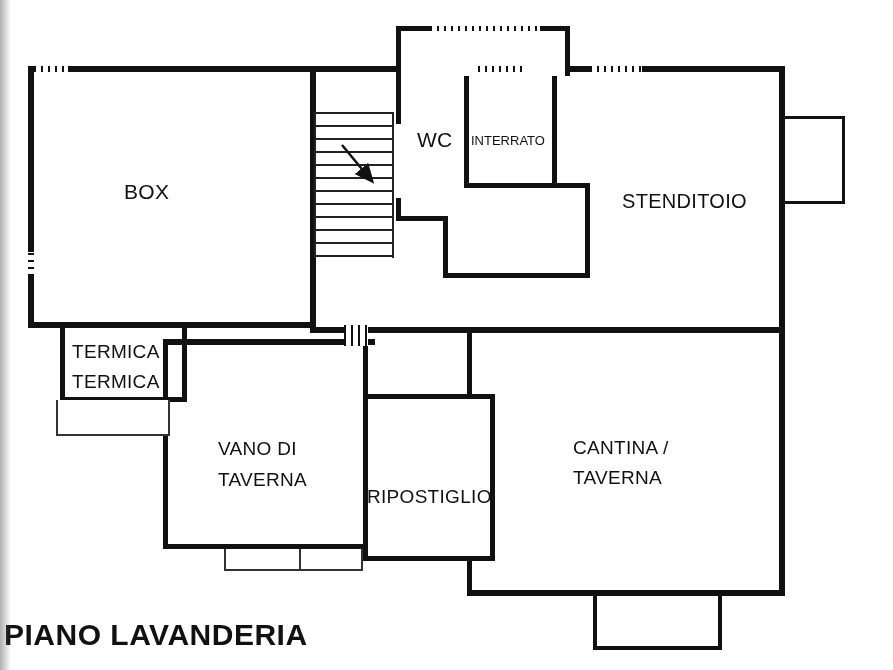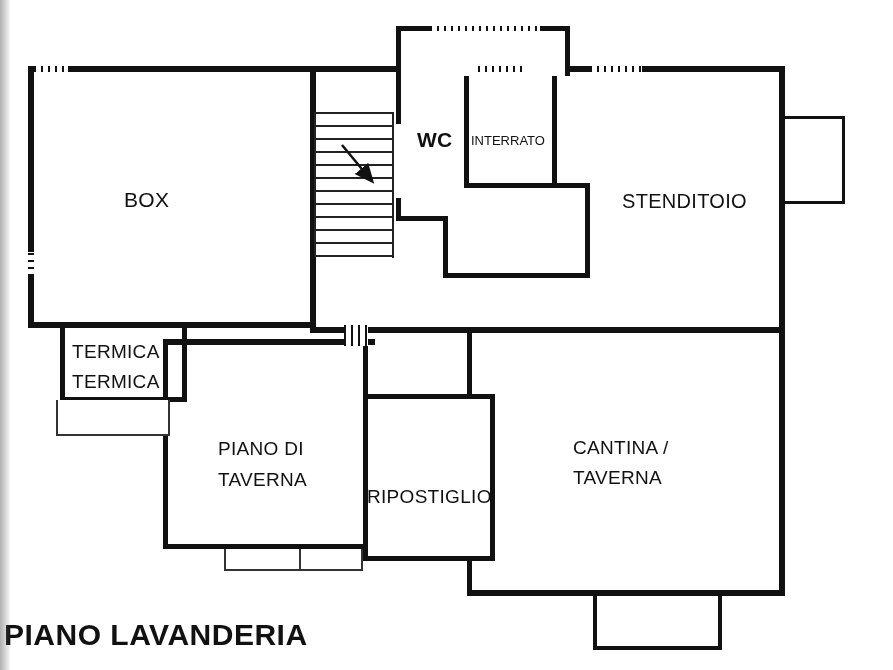--- a/index.html
+++ b/index.html
@@ -12,22 +12,22 @@
   .window{position:absolute;z-index:2;background:#fff;}
   .window.h{background:repeating-linear-gradient(90deg,#111 0 2px,#fff 2px 7px);}
   .window.v{background:repeating-linear-gradient(0deg,#111 0 2px,#fff 2px 7px);}
   .stairs{
     position:absolute;left:314px;top:112px;width:76px;height:146px;z-index:1;
     background:repeating-linear-gradient(180deg,#222 0 2px,transparent 2px 13px);
     border-left:2px solid #222;border-right:2px solid #222;
   }
   .room-label{position:absolute;z-index:3;font-size:19px;letter-spacing:.3px;white-space:nowrap;}
   .room-label .ln{display:block;}
-  .label-box{left:124px;top:188px;font-size:21px;}
-  .label-wc{left:417px;top:128px;font-size:21px;font-weight:bold;}
+  .label-box{left:124px;top:180px;font-size:21px;}
+  .label-wc{left:417px;top:128px;font-size:21px;}
   .label-lavanderia{left:471px;top:133px;font-size:13px;letter-spacing:0;}
   .label-stenditoio{left:622px;top:184px;font-size:20px;margin-top:6px;}
   .label-ct{left:72px;top:337px;line-height:30px;}
   .label-vano{left:218px;top:433px;line-height:31px;}
   .label-rip{left:367px;top:478px;margin-top:8px;}
   .label-cantina{left:573px;top:433px;line-height:30px;}
   .plan-title{
     position:absolute;left:4px;top:618px;z-index:3;
     font-size:30px;font-weight:800;letter-spacing:.5px;white-space:nowrap;
   }
@@ -104,21 +104,21 @@
   <div class="room-label label-wc">WC</div>
   <div class="room-label label-lavanderia">INTERRATO</div>
   <div class="room-label label-stenditoio">STENDITOIO</div>
 
   <div class="room-label label-ct">
     <span class="ln">TERMICA</span>
     <span class="ln">TERMICA</span>
   </div>
 
   <div class="room-label label-vano">
-    <span class="ln">PIANO DI</span>
+    <span class="ln">VANO DI</span>
     <span class="ln">TAVERNA</span>
   </div>
 
   <div class="room-label label-rip">RIPOSTIGLIO</div>
 
   <div class="room-label label-cantina">
     <span class="ln">CANTINA /</span>
     <span class="ln">TAVERNA</span>
   </div>
 

